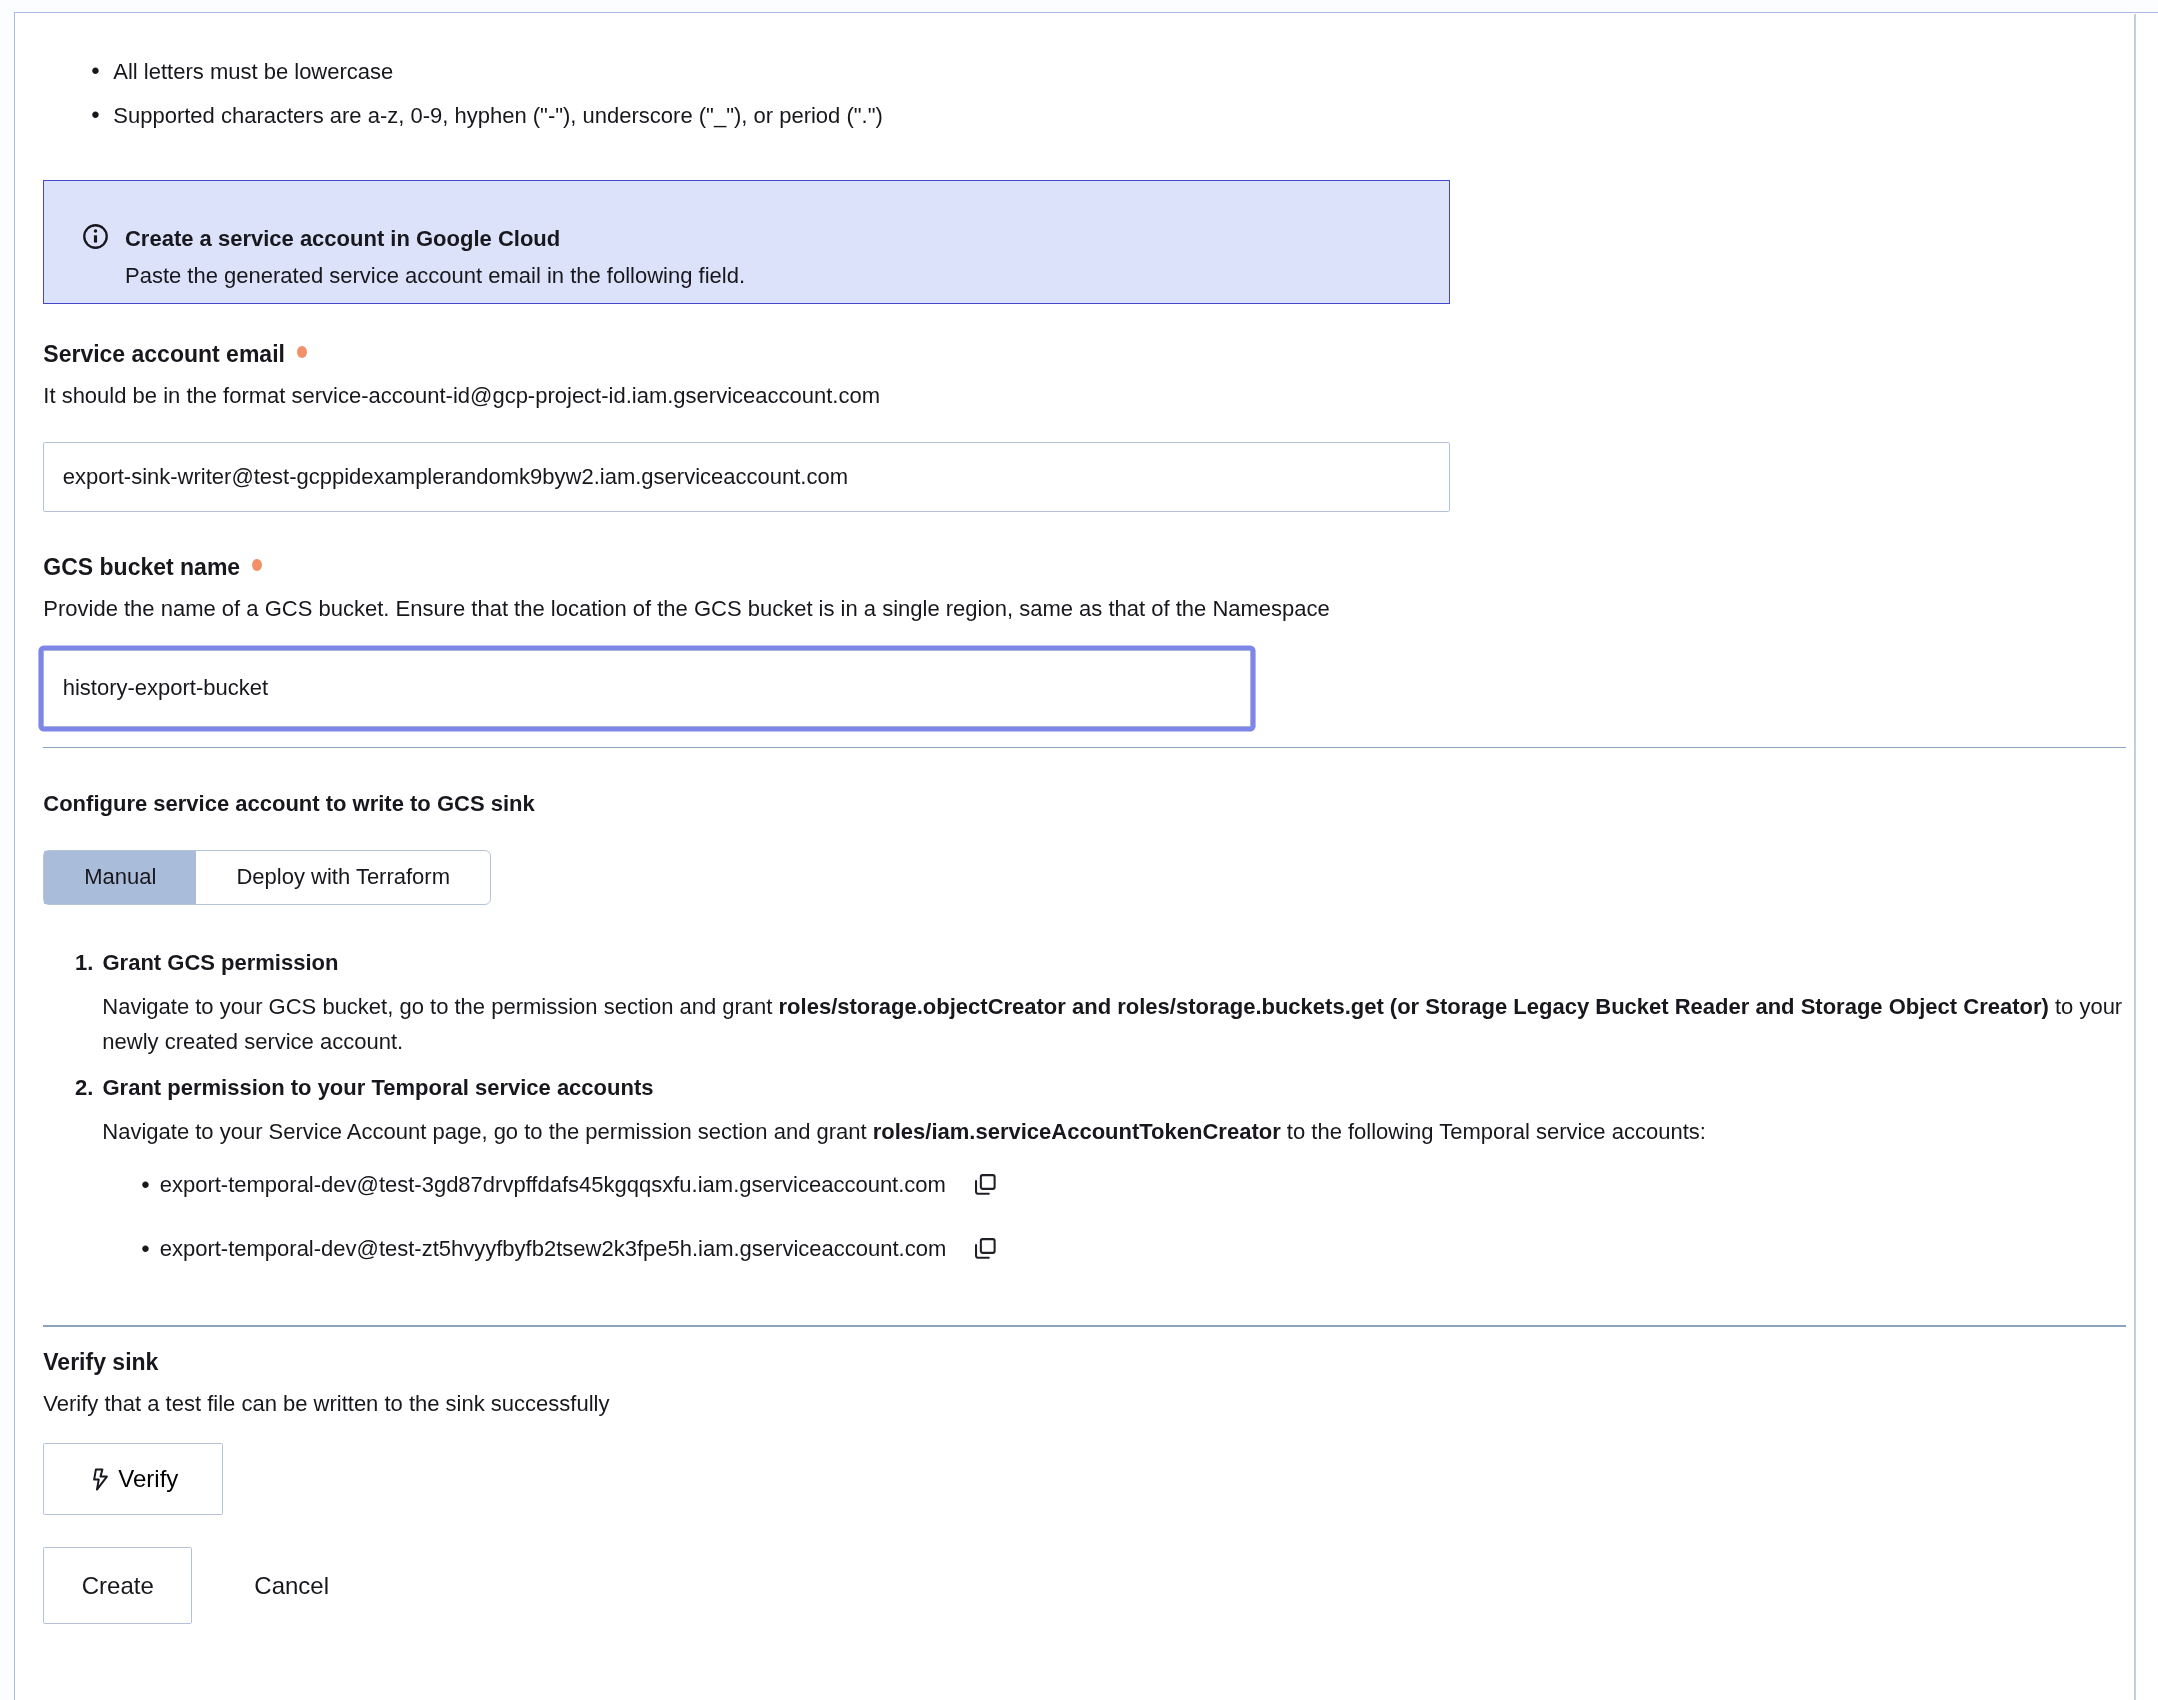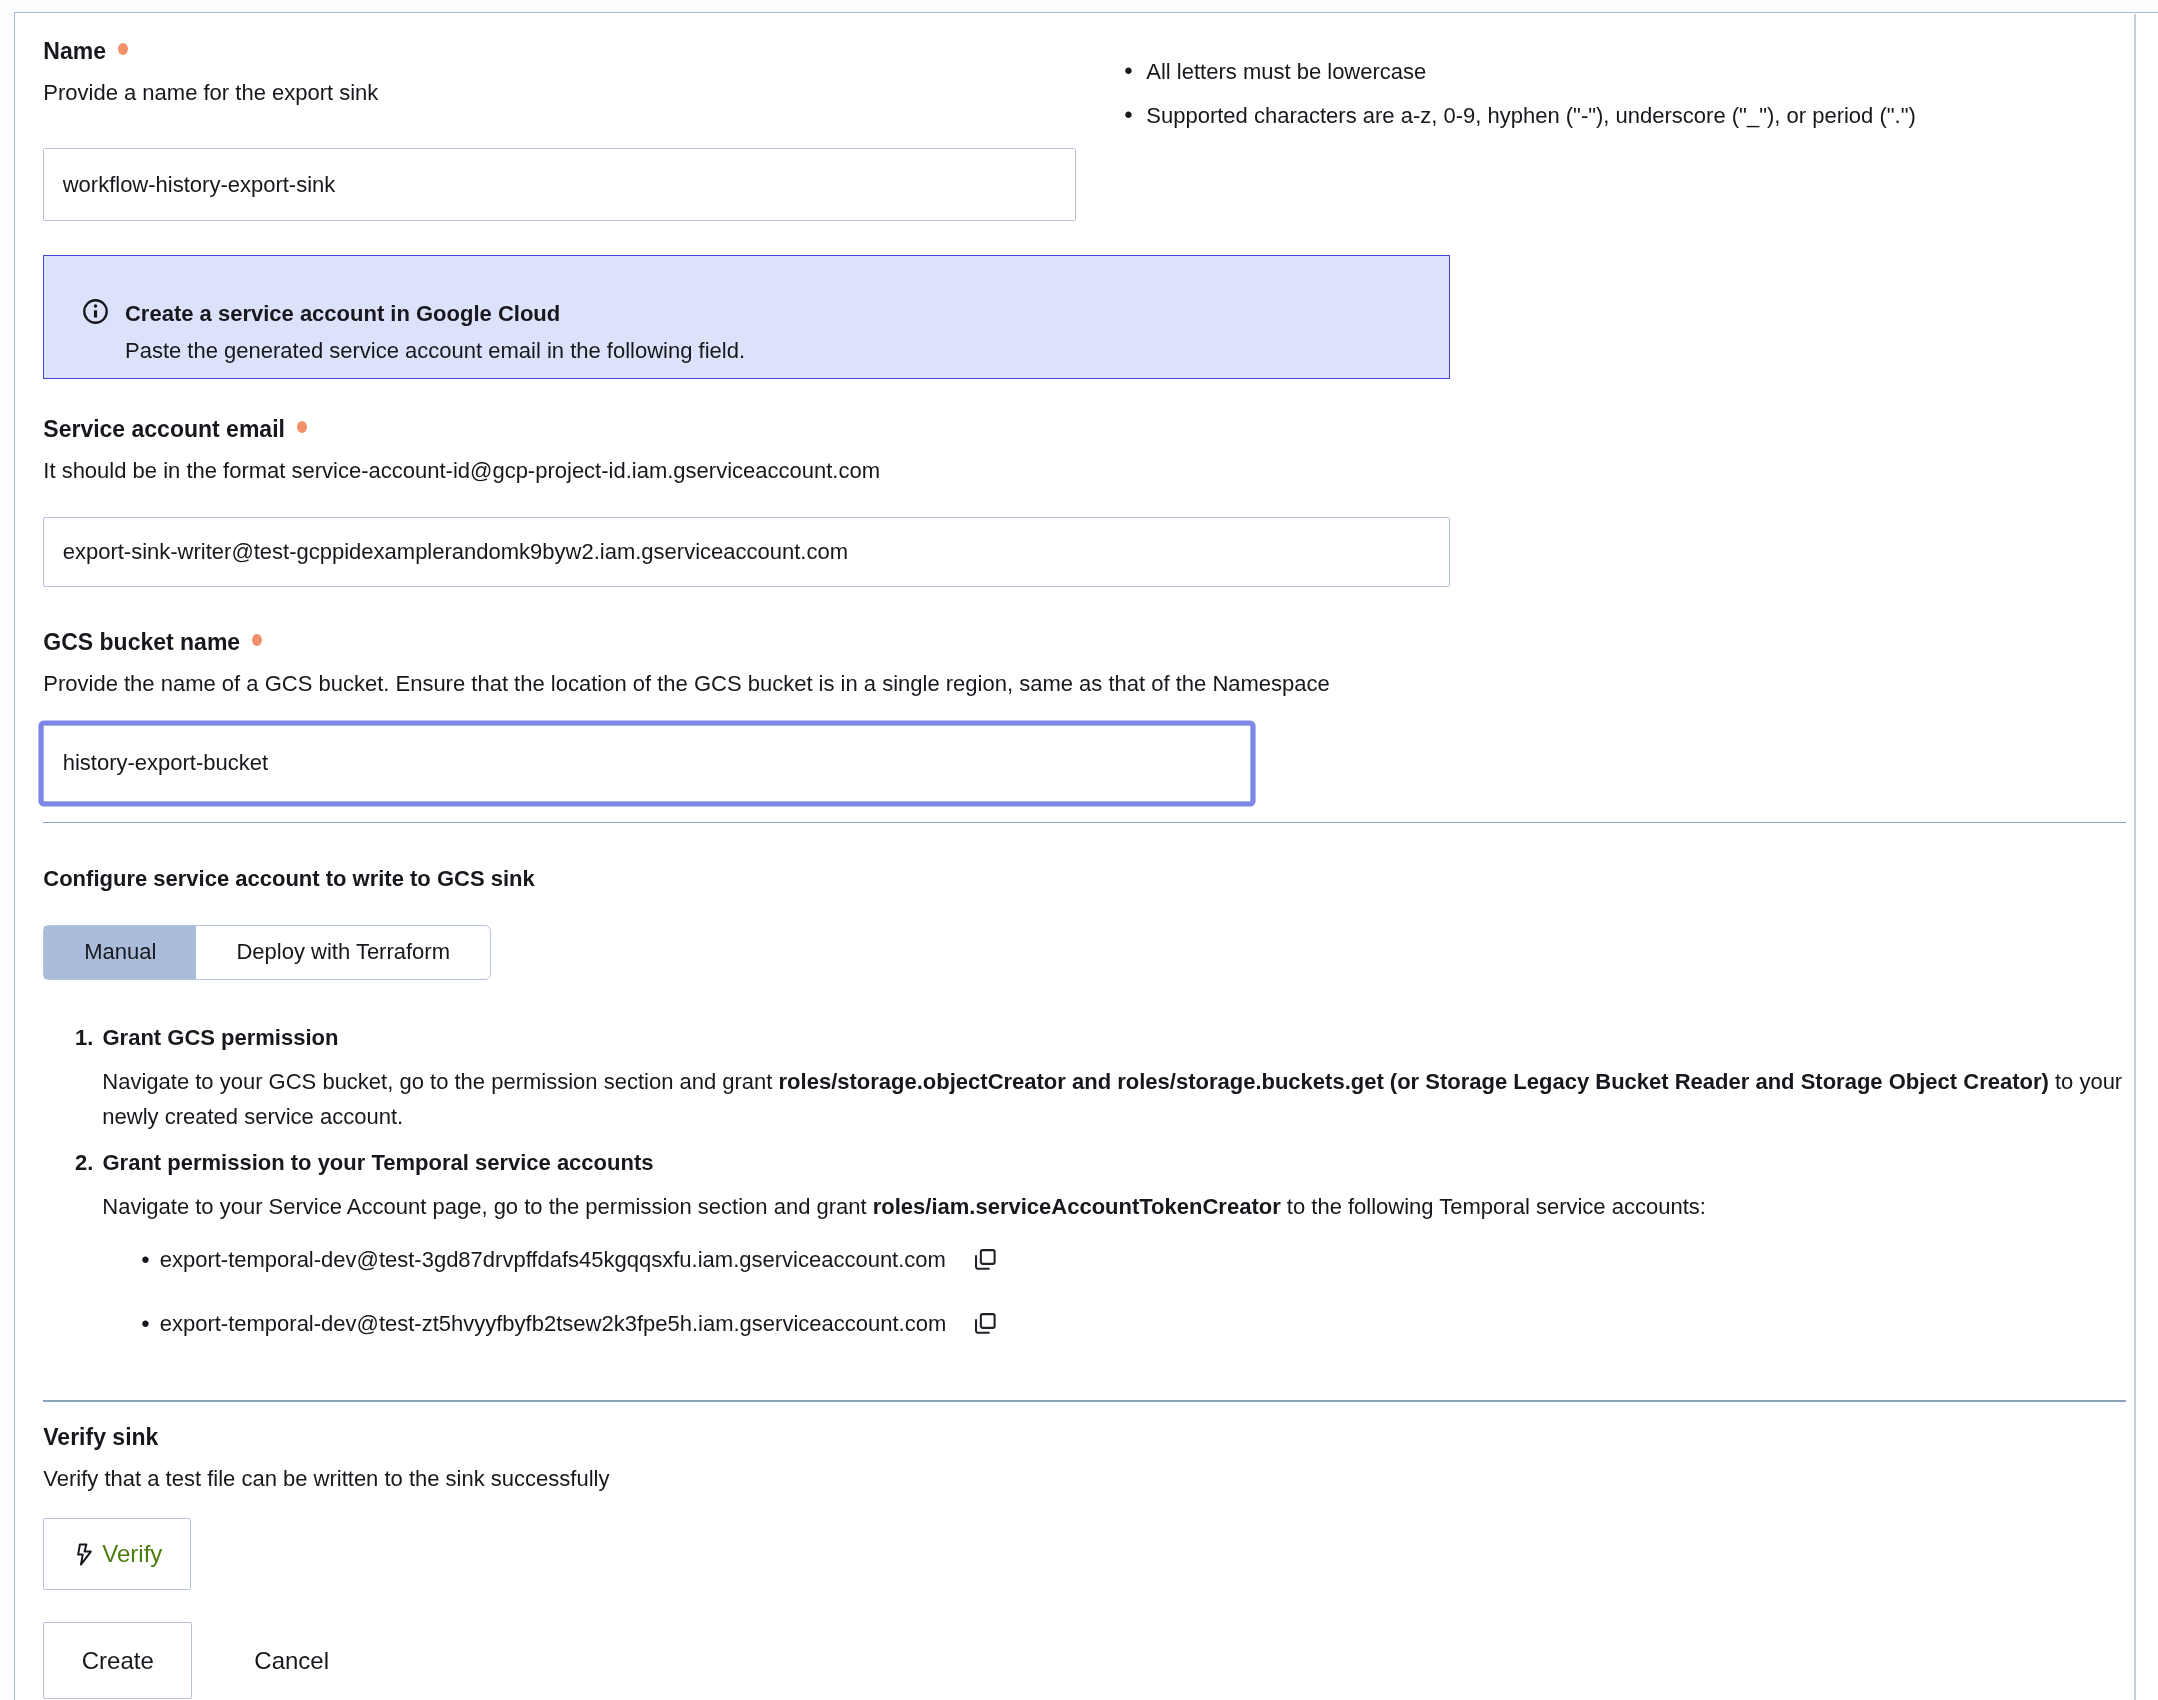--- a/index.html
+++ b/index.html
@@ -63,52 +63,42 @@
 
   .acct-list { list-style:none; margin:20px 0 0 98px;text-align:right; }
   .acct-list li { position:relative; padding-left:18.4px; font-size:22px; line-height:31px;
     margin-bottom:33px; display:flex; align-items:center; }
   .acct-list li::before { content:"•"; position:absolute; left:0; top:0; font-size:24px; }
   .copy-btn { background:none; border:none; padding:0; margin-left:24px; cursor:pointer;
     width:29px; height:29px; display:inline-flex; align-items:center; justify-content:center; }
 
   .verify-title { margin-top:22px; font-size:23px; font-weight:700; line-height:27.5px; }
   .verify-desc { margin-top:13px; font-size:22px; line-height:27.5px; }
-  .verify-btn { margin-top:26px; width:148px; height:72px; background:#fff;
+  .verify-btn { margin-top:26px; width:180px; height:72px; background:#fff;
     border:1.8px solid #b6c2d9; border-radius:1.8px; display:flex; align-items:center;
-    justify-content:center; gap:5px; font-family:inherit; font-size:24px; color:#4d7c0f; cursor:pointer; }
+    justify-content:center; gap:5px; font-family:inherit; font-size:24px; color:#000000; cursor:pointer; }
 
   .actions { margin-top:32px; display:flex; align-items:flex-start; }
   .create-btn { width:149px; height:77px; background:#fff; border:1.8px solid #b5c1d8; border-radius:1.8px;
     font-family:inherit; font-size:24px; color:#17171d; display:flex; align-items:center;
     justify-content:center; padding-top:0; cursor:pointer; }
   .cancel-btn { background:none; border:none; font-family:inherit; font-size:24px; color:#17171d;
     margin-left:62px; height:77px; display:flex; align-items:center; cursor:pointer; }
 
   .scroll-line { position:absolute; left:2134px; top:13.8px; width:1.8px; height:1687px; background:#c3cfe0; }
 
   svg { display:block; }
 </style>
 </head>
 <body>
 
 <div class="card">
   <div class="content">
 
     <div class="top-row">
-      <div class="col-left">
-        <div class="field-label">
-          <span>Name</span>
-          <span class="req-dot"></span>
-        </div>
-        <div class="field-desc">Provide a name for the export sink</div>
-        <div class="name-input-wrap">
-          <input class="text-input" type="text" value="workflow-history-export-sink" style="">
-        </div>
-      </div>
 
       <div class="col-right">
         <ul class="nr-list">
           <li>All letters must be lowercase</li>
           <li>Supported characters are a-z, 0-9, hyphen ("-"), underscore ("_"), or period (".")</li>
         </ul>
       </div>
     </div>
 
     <div class="info-banner">

